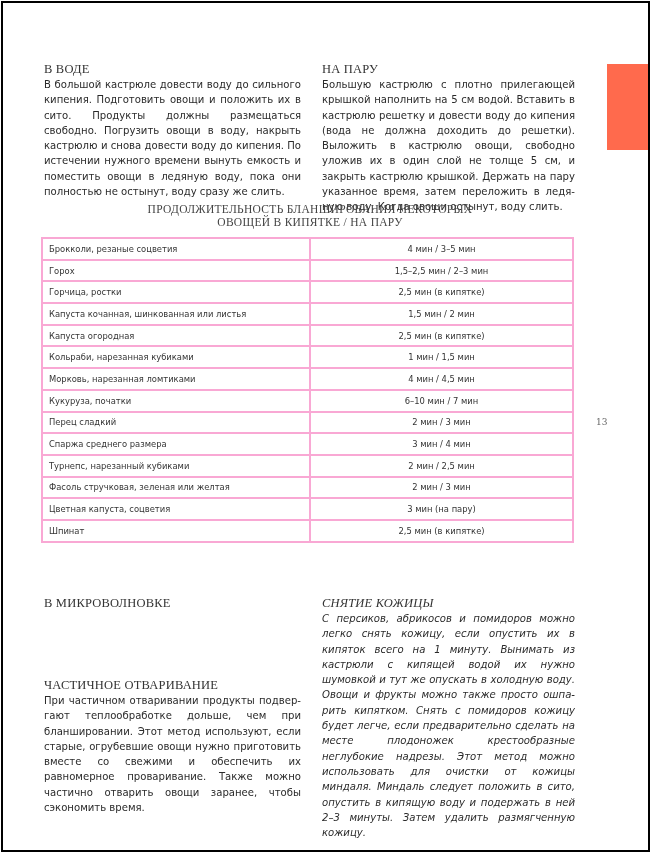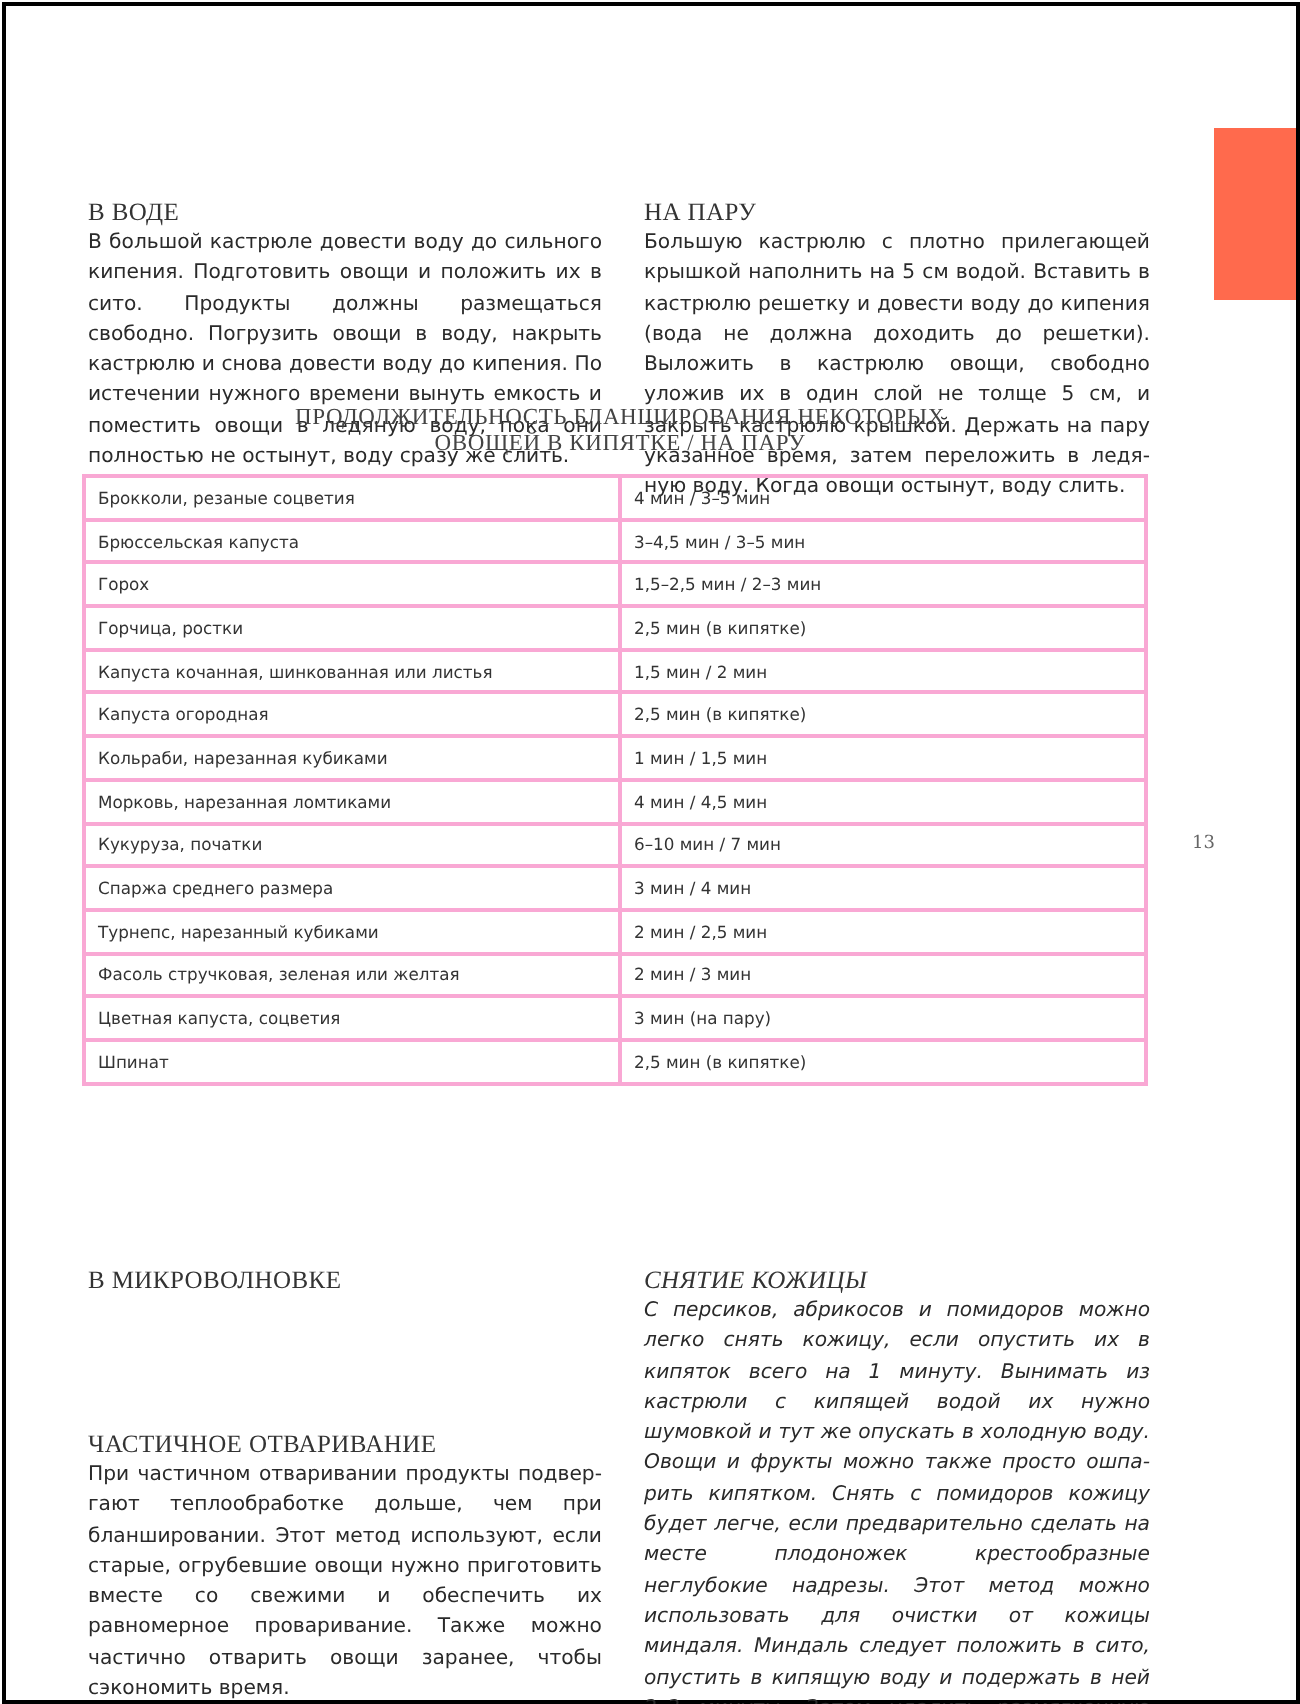--- a/index.html
+++ b/index.html
@@ -12,21 +12,21 @@
       border: 2px solid #000; box-sizing: content-box;
     }
     .accent-block {
       position: absolute; left: 607px; top: 64px; width: 41px; height: 86px;
       background: #ff6a4d;
     }
     .page-number {
       position: absolute; left: 596px; top: 417px;
       font-family: "DejaVu Serif", serif; font-size: 9px; color: #666;
     }
-    .section { position: absolute; margin-top: 37px; }
+    .section { position: absolute; }
     .section h3 {
       margin: 0; font-family: "Liberation Serif", serif; font-weight: normal;
       font-size: 12.5px; letter-spacing: 0.2px; color: #333; line-height: 15px;
       text-transform: uppercase;
     }
     .section p {
       margin: 0; font-size: 10.1px; line-height: 15.3px; text-align: justify;
       color: #2a2a2a; hyphens: manual;
     }
     #sec-water { left: 44px; top: 62px; width: 257px; }
@@ -40,21 +40,21 @@
       color: #444; letter-spacing: 0.3px; text-transform: uppercase;
     }
     table.blanch {
       position: absolute; left: 41px; top: 237px; width: 533px;
       border-collapse: collapse; font-size: 8.4px; color: #333;
     }
     table.blanch td {
       border: 2px solid #f9a8d4; height: 21.7px; padding: 0 6px; box-sizing: border-box;
     }
     table.blanch td.veg { width: 268px; text-align: left; }
-    table.blanch td.time { }
+    table.blanch td.time { text-align: center; }
   </style>
 </head>
 <body>
 
 <div class="page-frame"></div>
 <div class="accent-block"></div>
 <div class="page-number">13</div>
 
 <div class="section" id="sec-water">
   <h3>В воде</h3>
@@ -71,24 +71,20 @@
   <div>овощей в кипятке / на пару</div>
 </div>
 
 <table class="blanch">
   <tbody>
     <tr>
         <td class="veg">Брокколи, резаные соцветия</td>
         <td class="time">4 мин / 3–5 мин</td>
       </tr>
     <tr>
-        <td class="veg">Брюссельская капуста</td>
-        <td class="time">3–4,5 мин / 3–5 мин</td>
-      </tr>
-    <tr>
         <td class="veg">Горох</td>
         <td class="time">1,5–2,5 мин / 2–3 мин</td>
       </tr>
     <tr>
         <td class="veg">Горчица, ростки</td>
         <td class="time">2,5 мин (в кипятке)</td>
       </tr>
     <tr>
         <td class="veg">Капуста кочанная, шинкованная или листья</td>
         <td class="time">1,5 мин / 2 мин</td>
@@ -101,20 +97,24 @@
         <td class="veg">Кольраби, нарезанная кубиками</td>
         <td class="time">1 мин / 1,5 мин</td>
       </tr>
     <tr>
         <td class="veg">Морковь, нарезанная ломтиками</td>
         <td class="time">4 мин / 4,5 мин</td>
       </tr>
     <tr>
         <td class="veg">Кукуруза, початки</td>
         <td class="time">6–10 мин / 7 мин</td>
+      </tr>
+    <tr>
+        <td class="veg">Перец сладкий</td>
+        <td class="time">2 мин / 3 мин</td>
       </tr>
     <tr>
         <td class="veg">Спаржа среднего размера</td>
         <td class="time">3 мин / 4 мин</td>
       </tr>
     <tr>
         <td class="veg">Турнепс, нарезанный кубиками</td>
         <td class="time">2 мин / 2,5 мин</td>
       </tr>
     <tr>

